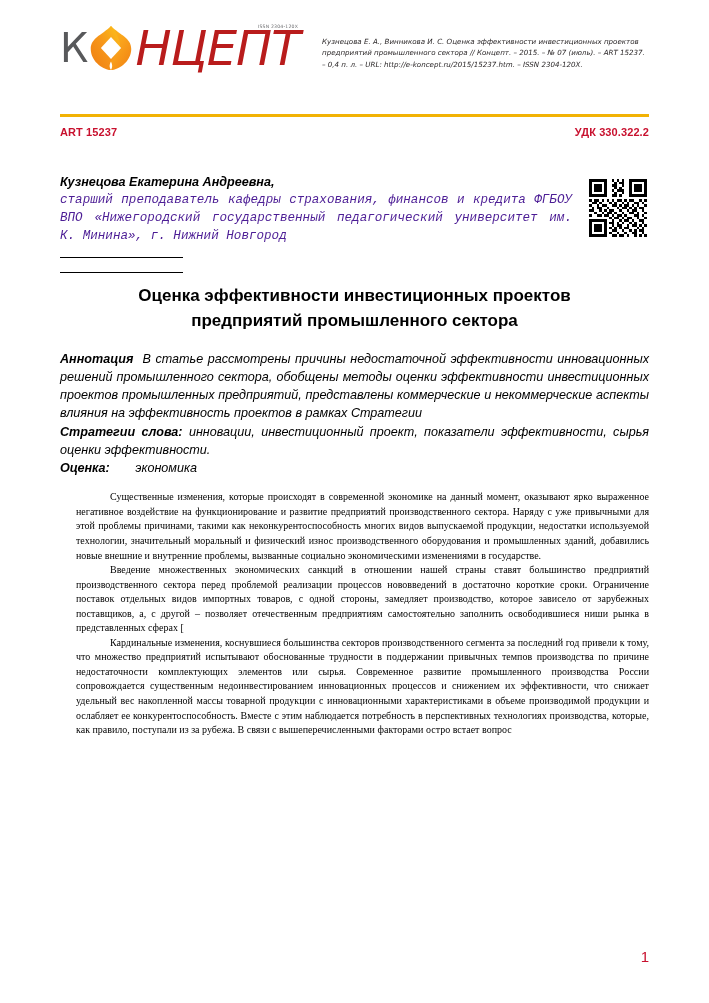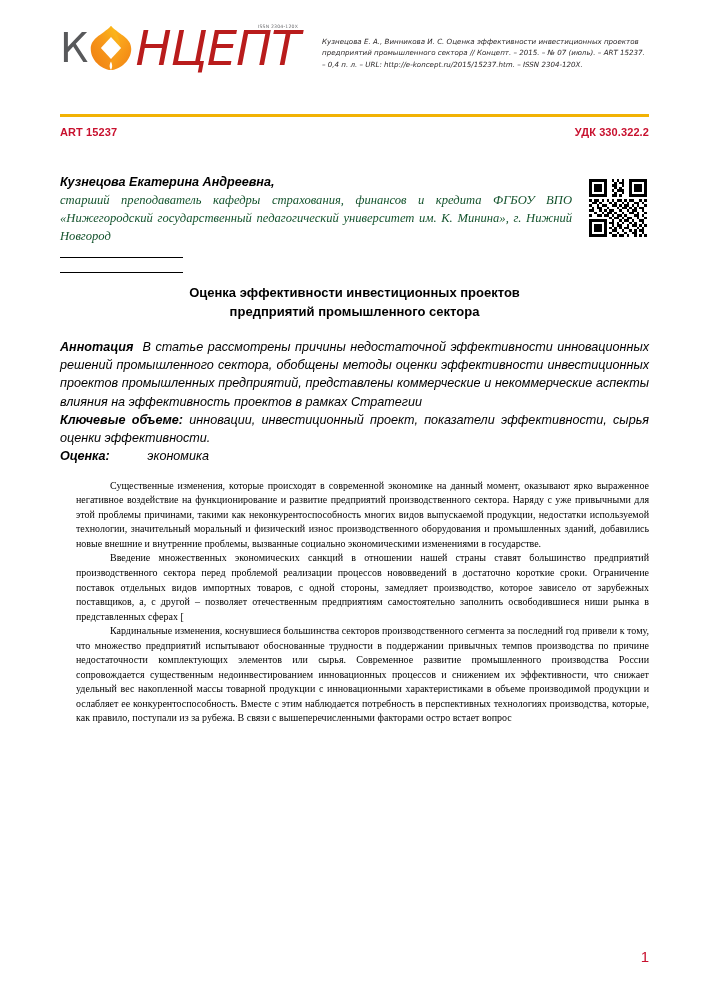--- a/index.html
+++ b/index.html
@@ -139,25 +139,25 @@
     font-family: "Liberation Sans", sans-serif;
     font-weight: bold;
     font-style: italic;
     font-size: 12.6px;
     line-height: 1.42;
     color: #000;
     margin-top: 36px;
   }
 
   .author-affil {
-    font-family: Liberation Serif, serif;
+    font-family: Liberation Mono, monospace;
     font-style: italic;
     font-size: 12.6px;
     line-height: 1.42;
-    color: #14532d;
+    color: #4c1d95;
     text-align: justify;
     text-align-last: left;
   }
 
   .author-affil.narrow {
     width: 512px;
   }
 
   .qr {
     position: absolute;
@@ -176,21 +176,21 @@
 
   .divider.second {
     margin: 14px 0 11px 0;
   }
 
   
   .doc-title {
     text-align: center;
     font-family: "Liberation Sans", sans-serif;
     font-weight: bold;
-    font-size: 13px;
+    font-size: 17px;
     line-height: 1.45;
     margin-top: 2px;
     color: #000;
   }
 
   
   .meta {
     margin-top: 16px;
     font-family: "Liberation Sans", sans-serif;
     font-style: italic;
@@ -209,21 +209,21 @@
   }
 
   .section-row {
     font-style: italic;
   }
   .section-row .sec-label {
     font-weight: bold;
   }
   .section-row .sec-value {
     display: inline-block;
-    margin-left: 34px;
+    margin-left: 22px;
   }
 
   
   .body-copy {
     margin-top: 13px;
     font-family: Liberation Serif, serif;
     font-size: 10px;
     line-height: 1.455;
     text-align: justify;
     text-align-last: left;
@@ -447,21 +447,21 @@
     <div>Оценка эффективности инвестиционных проектов</div>
     <div>предприятий промышленного сектора</div>
   </div>
 
   <div class="meta">
     <div class="meta-line">
       <b>Аннотация</b>&nbsp;
       <span>В статье рассмотрены причины недостаточной эффективности инновационных решений промышленного сектора, обобщены методы оценки эффективности инвестиционных проектов промышленных предприятий, представлены коммерческие и некоммерческие аспекты влияния на эффективность проектов в рамках Стратегии</span>
     </div>
     <div class="meta-line">
-      <b>Ключевые объеме:</b>
+      <b>Стратегии слова:</b>
       <span>инновации, инвестиционный проект, показатели эффективности, сырья оценки эффективности.</span>
     </div>
     <div class="meta-line section-row">
       <span class="sec-label">Оценка:</span>
       <span class="sec-value">экономика</span>
     </div>
   </div>
 
   <div class="body-copy">
     <p>Существенные изменения, которые происходят в современной экономике на данный момент, оказывают ярко выраженное негативное воздействие на функционирование и развитие предприятий производственного сектора. Наряду с уже привычными для этой проблемы причинами, такими как неконкурентоспособность многих видов выпускаемой продукции, недостатки используемой технологии, значительный моральный и физический износ производственного оборудования и промышленных зданий, добавились новые внешние и внутренние проблемы, вызванные социально экономическими изменениями в государстве.</p>

